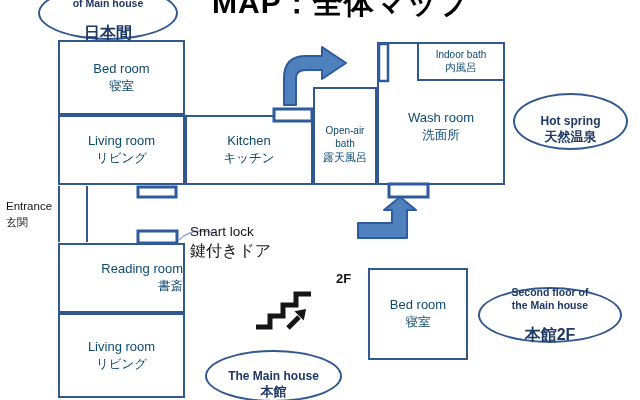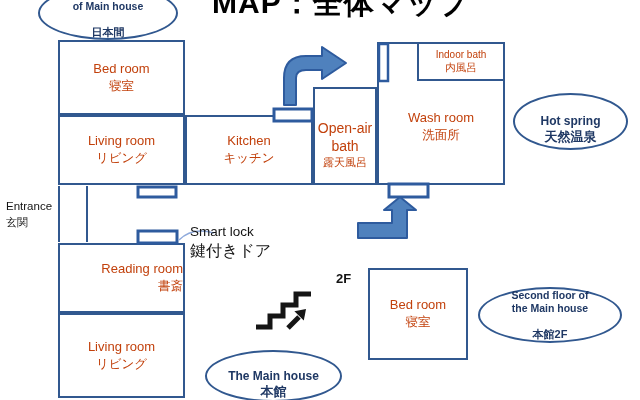--- a/index.html
+++ b/index.html
@@ -9,41 +9,41 @@
     -webkit-font-smoothing:antialiased;
   }
   .stage{position:relative;width:640px;height:400px;}
   .title{
     position:absolute;left:212px;top:-17px;font-size:30px;font-weight:bold;
     color:#000;white-space:nowrap;letter-spacing:1px;z-index:5;
   }
   .room{
     position:absolute;border:2px solid #31588f;background:#fff;box-sizing:border-box;
     display:flex;flex-direction:column;align-items:center;justify-content:center;
-    text-align:center;color:#c2410c;z-index:1;line-height:1.25;
+    text-align:center;color:#0c4a6e;z-index:1;line-height:1.25;
   }
   .room .en{font-size:13px;}
   .room .jp{font-size:12.5px;margin-top:2px;}
-  .room.small .en{font-size:14px;}
+  .room.small .en{font-size:10px;}
   .room.small .jp{font-size:11px;margin-top:1px;}
   .room.tiny .en{font-size:10px;}
   .room.tiny .jp{font-size:10.5px;margin-top:0;}
   #room-wash{padding-top:26px;}
   #room-openair{padding-top:18px;}
   .overlay{position:absolute;left:0;top:0;z-index:2;pointer-events:none;}
   .callout{
     position:absolute;border:2px solid #31588f;border-radius:50%;background:#fff;
     display:flex;flex-direction:column;align-items:center;justify-content:center;
     text-align:center;color:#1f3864;font-weight:bold;z-index:3;box-sizing:border-box;
     line-height:1.2;
   }
   .callout .s{font-size:10.5px;text-align:center;}
   .callout .m{font-size:12px;margin-top:16px;}
   .callout .jp{font-size:13px;margin-top:1px;}
-  .callout .jps{font-size:11px;margin-top:13px;}
+  .callout .jps{font-size:16px;margin-top:13px;}
   .plain{
     position:absolute;color:#141414;text-align:left;z-index:3;line-height:1.35;
   }
   #lbl-entrance .en{font-size:11.5px;}
   #lbl-entrance .jp{font-size:11px;}
   #lbl-smartlock{text-align:left;line-height:1.3;}
   #lbl-smartlock .en{font-size:13.5px;}
   #lbl-smartlock .jp{font-size:16px;}
   #lbl-2f{font-size:13px;font-weight:600;}
   .lbl-line{display:block;}

